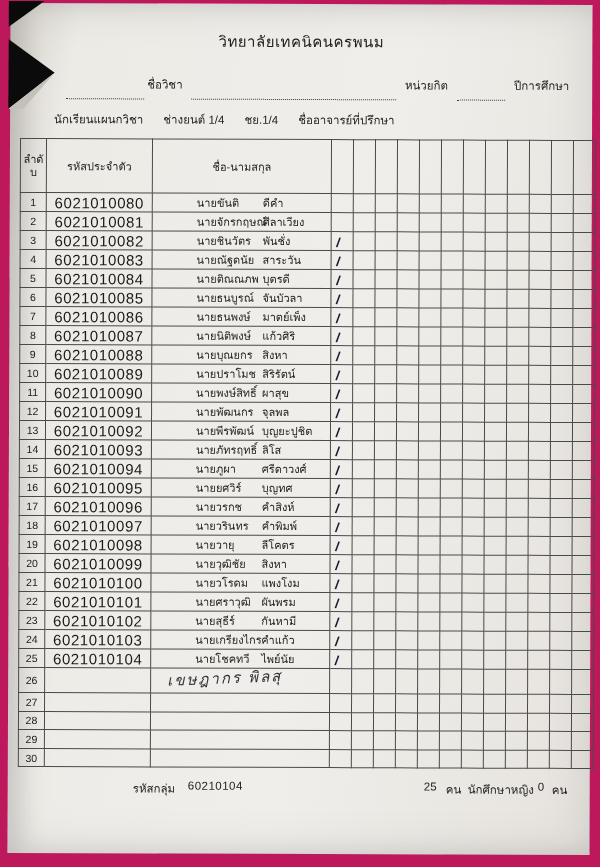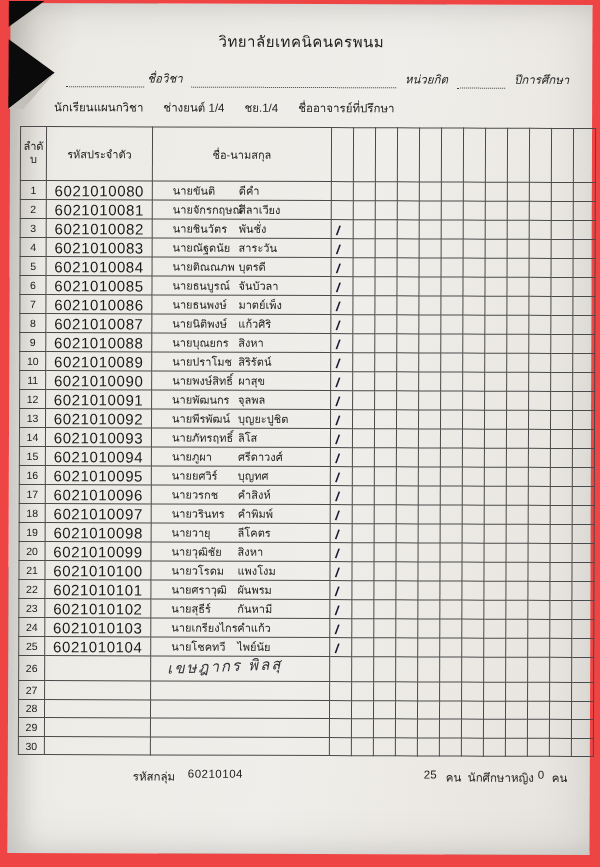--- a/index.html
+++ b/index.html
@@ -1,19 +1,19 @@
 <!DOCTYPE html>
 <html><head>
 <meta charset="utf-8">
 <style>
   * { margin:0; padding:0; box-sizing:border-box; }
   html,body { background:#000; }
   .stage {
     position:relative; width:600px; height:867px; overflow:hidden;
-    background:#ef4444;
+    background:#be185d;
     font-family:"Liberation Sans","DejaVu Sans",sans-serif;
   }
   .paper {
     position:absolute; left:9px; top:4px; width:582px; height:850px;
     background:linear-gradient(100deg,#d9d5ce 0%,#edebe6 10%,#f0eeea 55%,#e6e3de 100%);
     transform:rotate(0.2deg);
     box-shadow:inset 0 0 50px rgba(0,0,0,0.10), inset 14px 0 22px rgba(0,0,0,0.10);
     color:#1d1d1d;
   }
   
@@ -25,40 +25,40 @@
   .fold-black { position:absolute; inset:0; background:#0b0b0b; clip-path:polygon(0 0,80% 48%,0 100%); }
   .fold-flap  { position:absolute; inset:0; background:#c3c0ba; clip-path:polygon(0 100%,80% 48%,26% 100%);
                 filter:drop-shadow(0 1px 1px rgba(0,0,0,0.35)); }
   .title { text-align:center; margin-top:26px; font-size:15px; letter-spacing:.5px; color:#222; }
   .line1 {
     display:flex; align-items:flex-end; margin:16px 20px 0 56px;
     font-size:11.5px; color:#222; white-space:nowrap;
   }
   .dots { border-bottom:1.4px dotted #3c3c3c; height:13px; }
   .d1 { width:78px; } .d2 { flex:1; margin:0 6px; } .d3 { width:48px; margin:0 6px; }
-  .line1 .lbl { margin:0 3px;font-style:italic; }
+  .line1 .lbl { margin:6px 3px; }
   .line2 {
     display:flex; gap:20px; margin:11px 20px 0 44px;
     font-size:11.5px; color:#222; white-space:nowrap;
   }
   table.roster {
     margin:10px 0 0 10px; width:558px; border-collapse:collapse; table-layout:fixed;
     font-size:11px; color:#1b1b1b;
   }
   table.roster th, table.roster td { border:1px solid #4a4a4a; padding:0; }
   table.roster thead th { height:54px; font-weight:400; font-size:11px; vertical-align:middle; text-align:center; }
-  th.c-no  { width:26px; font-size:9.5px; line-height:1.15; overflow-wrap:anywhere; padding:0 1px;font-family:Liberation Mono, monospace; }
+  th.c-no  { width:26px; font-size:9.5px; line-height:1.15; overflow-wrap:anywhere; padding:0 1px; }
   th.c-id  { width:106px;margin-top:48px; }
   th.c-name{ width:179px; }
   th.att, td.att { width:22px; }
   tbody td { height:18.6px; }
   td.c-no { text-align:center; font-size:10.5px; }
   td.c-id { text-align:center; letter-spacing:.6px; font-size:15px; }
   td.c-name { text-align:left; overflow:visible; white-space:nowrap; }
-  .fname { display:inline-block; width:86px; padding-left:20px; }
+  .fname { display:inline-block; width:86px; padding-left:20px;margin-left:24px; }
   .lname { display:inline-block; }
   .mark {
     display:inline-block; margin-left:5px; font-size:13.5px; font-weight:bold;
     color:#181830; transform:rotate(9deg) translateY(1px);
   }
   td.att { text-align:left; overflow:visible; }
   .handwriting {
     display:inline-block; padding-left:16px; font-size:15px; font-style:italic;
     letter-spacing:2px; color:#35343a; transform:rotate(-2.5deg) translateY(-2px);
     white-space:nowrap;

